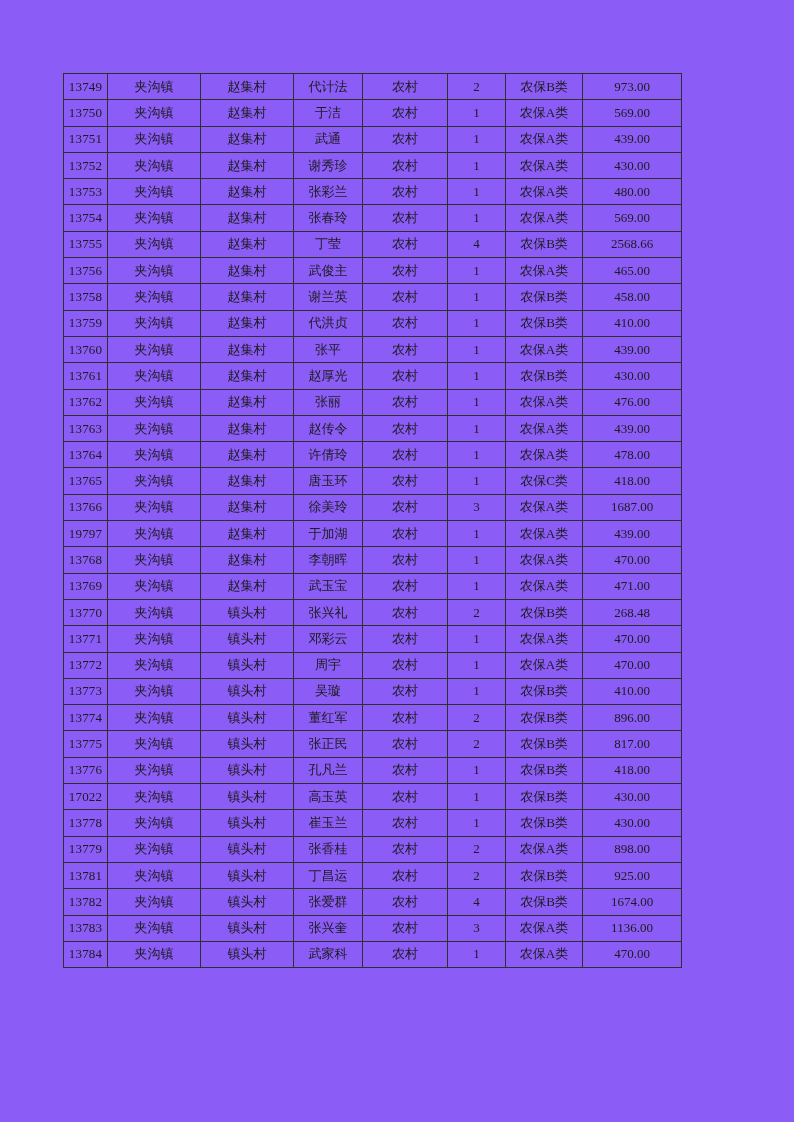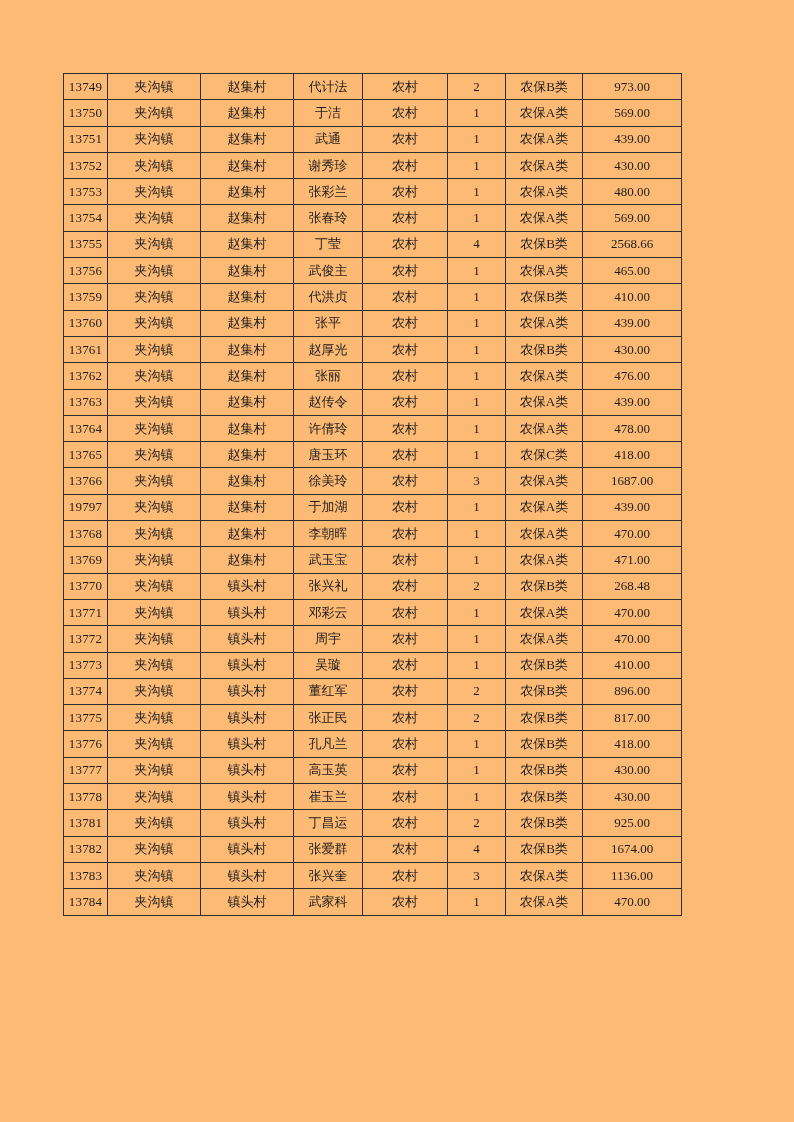--- a/index.html
+++ b/index.html
@@ -4,21 +4,21 @@
 <style>
   html, body {
     margin: 0;
     padding: 0;
     background: #ffffff;
   }
   .page {
     position: relative;
     width: 794px;
     height: 1122px;
-    background: #fdba74;
+    background: #8b5cf6;
     overflow: hidden;
     font-family: "Liberation Serif", "DejaVu Serif", serif;
   }
   table.roster {
     position: absolute;
     left: 63px;
     top: 73px;
     width: 618px;
     border-collapse: collapse;
     table-layout: fixed;
@@ -147,20 +147,30 @@
     <td class="c-town">夹沟镇</td>
     <td class="c-village">赵集村</td>
     <td class="c-name">武俊主</td>
     <td class="c-res">农村</td>
     <td class="c-count">1</td>
     <td class="c-class">农保A类</td>
     <td class="c-amount">465.00</td>
   </tr>
 
 
+  <tr>
+    <td class="c-serial">13758</td>
+    <td class="c-town">夹沟镇</td>
+    <td class="c-village">赵集村</td>
+    <td class="c-name">谢兰英</td>
+    <td class="c-res">农村</td>
+    <td class="c-count">1</td>
+    <td class="c-class">农保B类</td>
+    <td class="c-amount">458.00</td>
+  </tr>
 
   <tr>
     <td class="c-serial">13759</td>
     <td class="c-town">夹沟镇</td>
     <td class="c-village">赵集村</td>
     <td class="c-name">代洪贞</td>
     <td class="c-res">农村</td>
     <td class="c-count">1</td>
     <td class="c-class">农保B类</td>
     <td class="c-amount">410.00</td>
@@ -347,41 +357,51 @@
     <td class="c-town">夹沟镇</td>
     <td class="c-village">镇头村</td>
     <td class="c-name">孔凡兰</td>
     <td class="c-res">农村</td>
     <td class="c-count">1</td>
     <td class="c-class">农保B类</td>
     <td class="c-amount">418.00</td>
   </tr>
 
   <tr>
-    <td class="c-serial">13777</td>
+    <td class="c-serial">17022</td>
     <td class="c-town">夹沟镇</td>
     <td class="c-village">镇头村</td>
     <td class="c-name">高玉英</td>
     <td class="c-res">农村</td>
     <td class="c-count">1</td>
     <td class="c-class">农保B类</td>
     <td class="c-amount">430.00</td>
   </tr>
 
   <tr>
     <td class="c-serial">13778</td>
     <td class="c-town">夹沟镇</td>
     <td class="c-village">镇头村</td>
     <td class="c-name">崔玉兰</td>
     <td class="c-res">农村</td>
     <td class="c-count">1</td>
     <td class="c-class">农保B类</td>
     <td class="c-amount">430.00</td>
   </tr>
 
+  <tr>
+    <td class="c-serial">13779</td>
+    <td class="c-town">夹沟镇</td>
+    <td class="c-village">镇头村</td>
+    <td class="c-name">张香桂</td>
+    <td class="c-res">农村</td>
+    <td class="c-count">2</td>
+    <td class="c-class">农保A类</td>
+    <td class="c-amount">898.00</td>
+  </tr>
 
 
   <tr>
     <td class="c-serial">13781</td>
     <td class="c-town">夹沟镇</td>
     <td class="c-village">镇头村</td>
     <td class="c-name">丁昌运</td>
     <td class="c-res">农村</td>
     <td class="c-count">2</td>
     <td class="c-class">农保B类</td>

